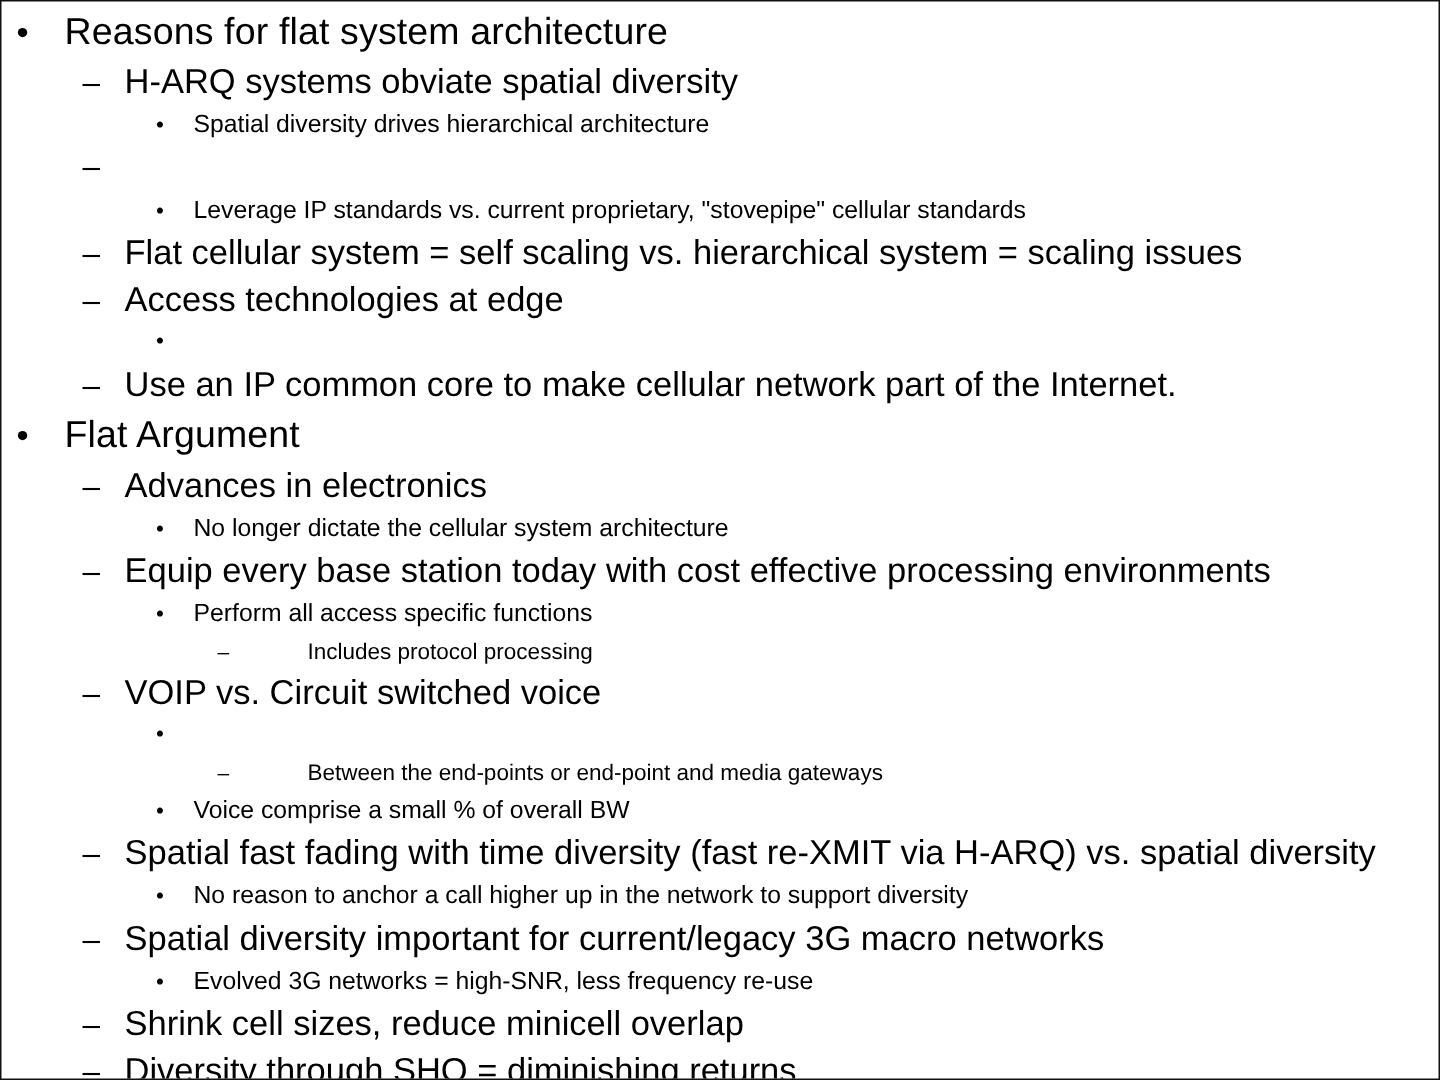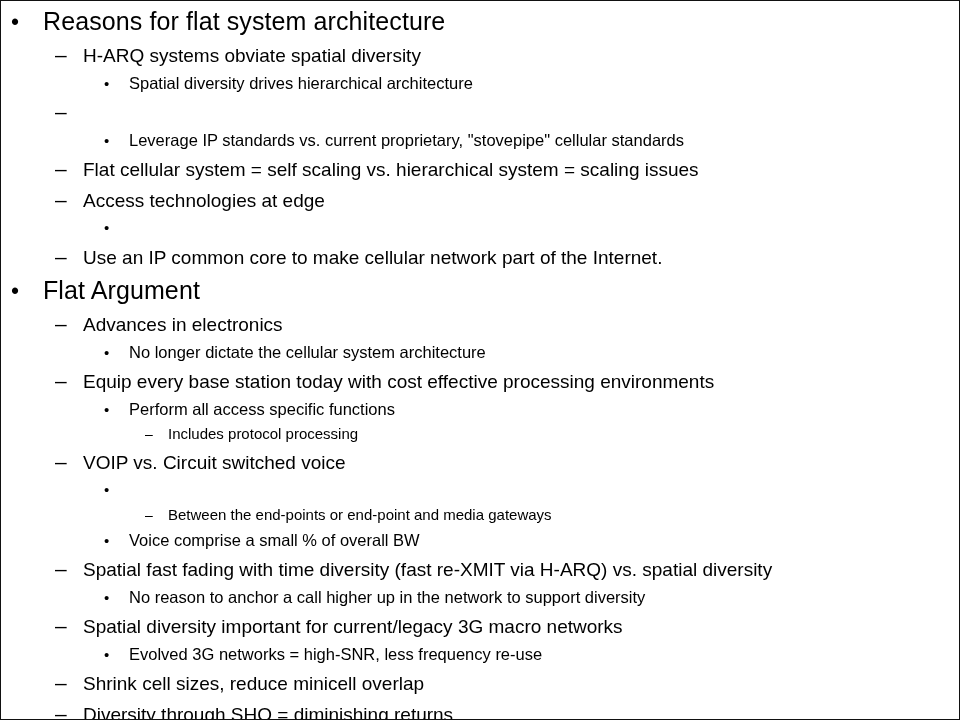--- a/index.html
+++ b/index.html
@@ -59,21 +59,21 @@
   .lvl2 {
     height: 31px;
     padding-left: 54px;
   }
   .lvl2 .marker {
     width: 28px;
     font-size: 21px;
     line-height: 31px;
   }
   .lvl2 .text {
-    font-size: 19px;
+    font-size: 23px;
     line-height: 31px;
   }
 
   
   .lvl3 {
     height: 26px;
     padding-left: 103px;
   }
   .lvl3 .marker {
     width: 25px;
@@ -91,20 +91,21 @@
     padding-left: 144px;
   }
   .lvl4 .marker {
     width: 23px;
     font-size: 14px;
     line-height: 24px;
   }
   .lvl4 .text {
     font-size: 15px;
     line-height: 24px;
+    margin-left: 37px;
   }
 </style>
 </head>
 <body>
 
 <div id="slide" style="background: rgb(255, 255, 255); color: rgb(0, 0, 0); border-color: rgb(17, 17, 17);">
   <div id="outline">
       <div class="line lvl1"><span class="marker">•</span><span class="text">Reasons for flat system architecture</span></div>
       <div class="line lvl2"><span class="marker">–</span><span class="text">H-ARQ systems obviate spatial diversity</span></div>
       <div class="line lvl3"><span class="marker">•</span><span class="text">Spatial diversity drives hierarchical architecture</span></div>

